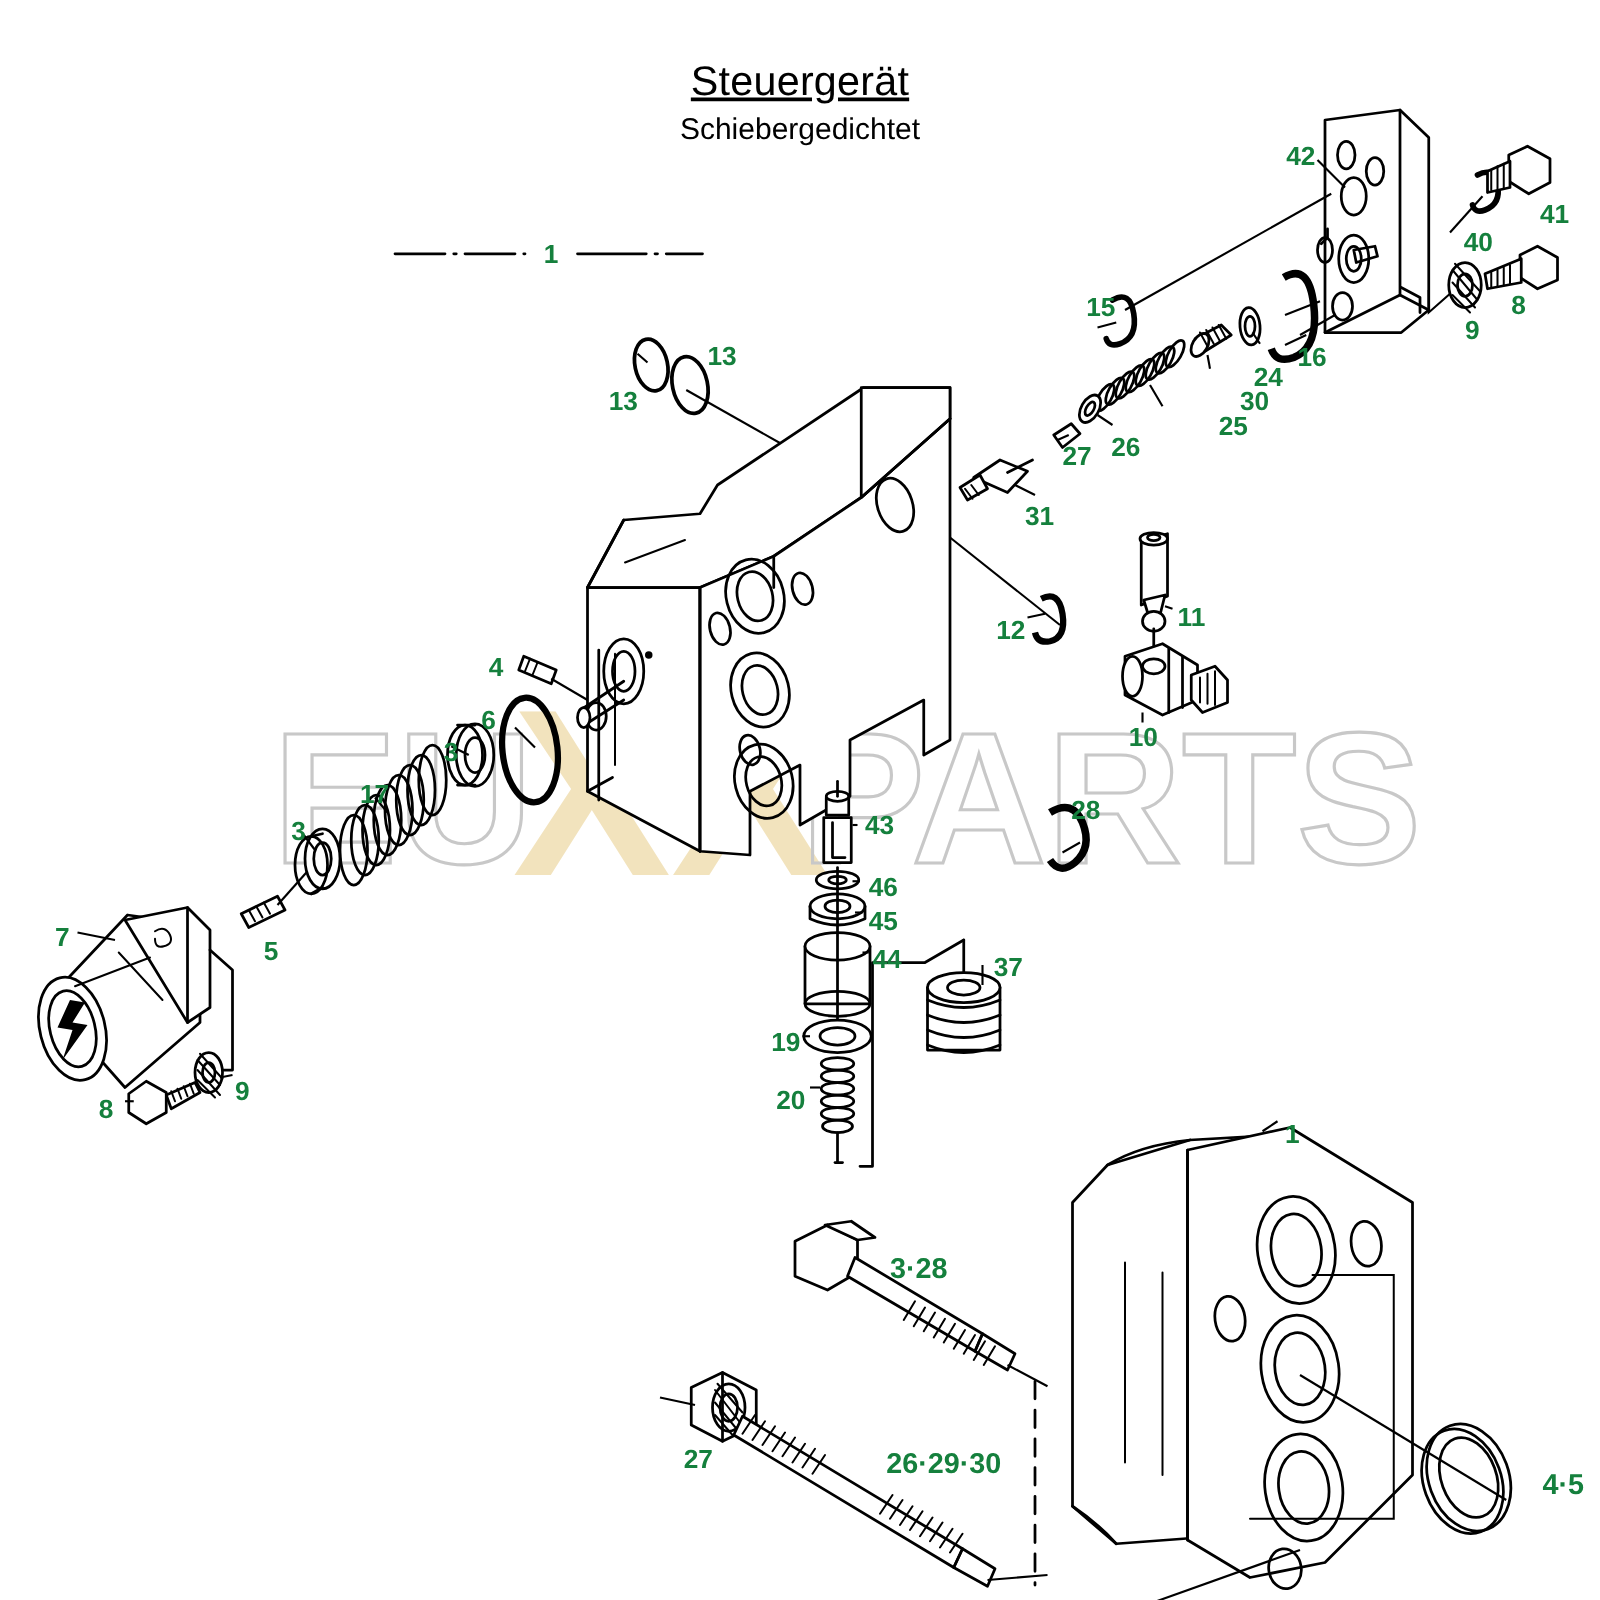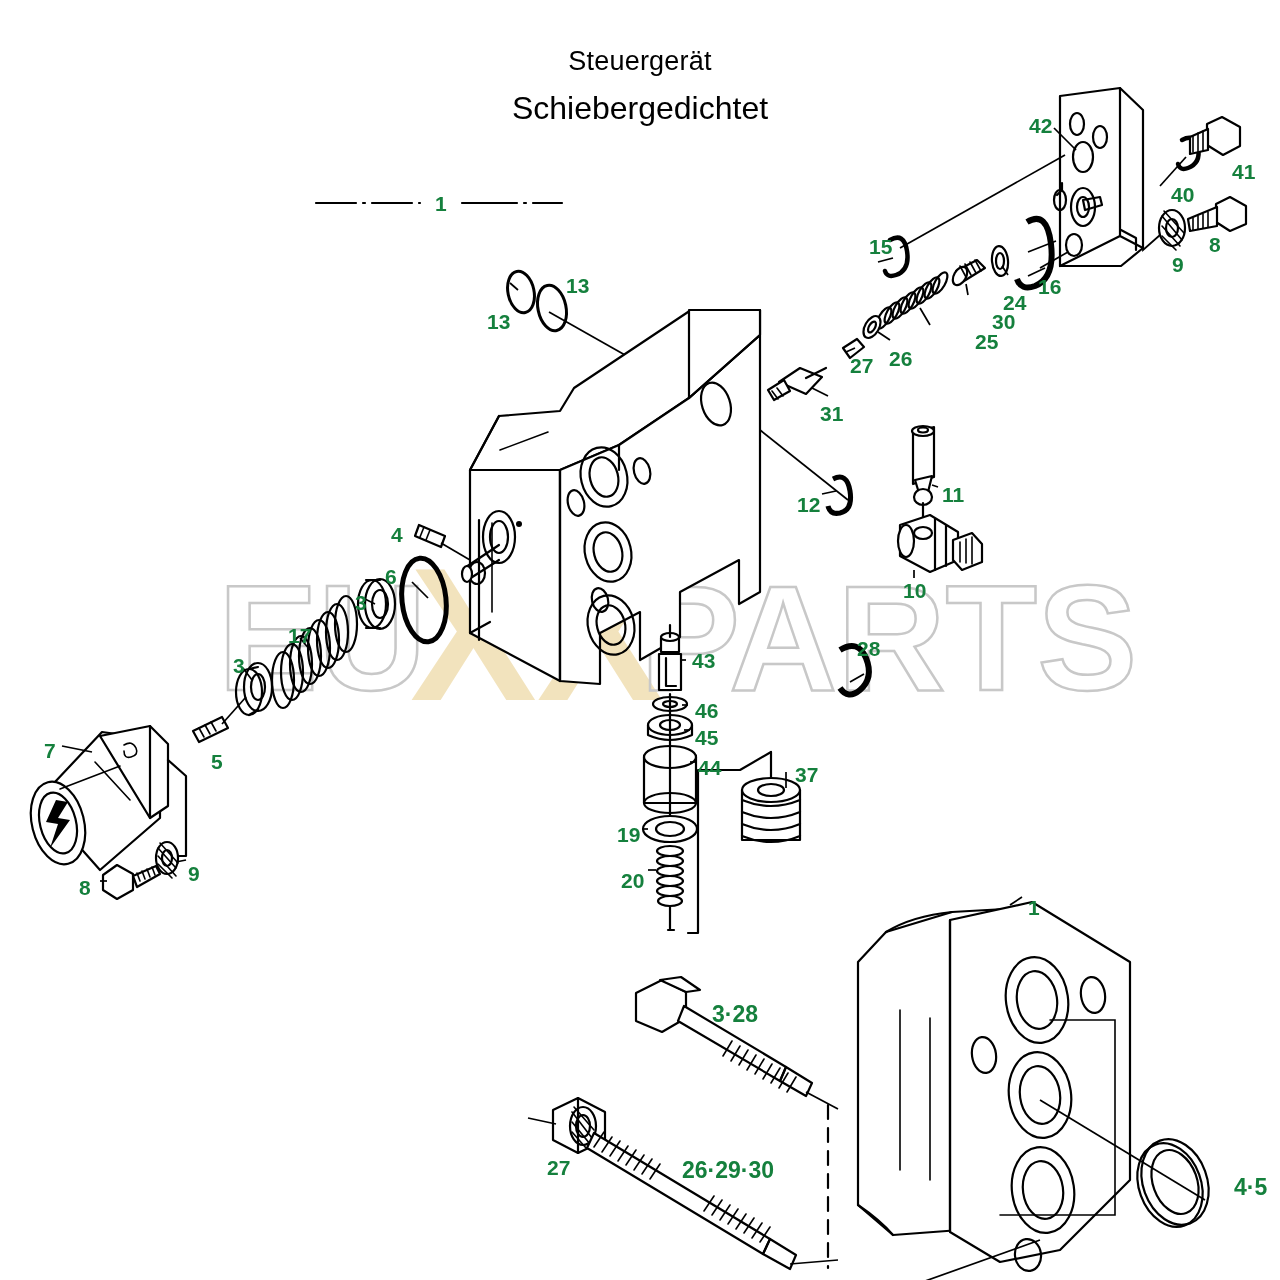--- a/index.html
+++ b/index.html
@@ -21,26 +21,27 @@
     height: 1280px;
   }
   .title {
     position: absolute;
     width: 100%;
     text-align: center;
     color: #000;
   }
   #page-title {
     top: 46px;
-    font-size: 27px;
+    font-size: 33px;
     letter-spacing: 0.2px;
+    text-decoration: underline;
   }
   #page-subtitle {
     top: 90px;
-    font-size: 32px;
+    font-size: 24px;
   }
   .callout {
     position: absolute;
     font-family: "Liberation Sans", sans-serif;
     font-size: 21px;
     font-weight: 700;
     color: #15803d;
     white-space: nowrap;
     line-height: 1;
   }
@@ -505,18 +506,18 @@
   <div class="callout" style="left:188px; top:863px;">9</div>
   <div class="callout" style="left:692px; top:650px;">43</div>
   <div class="callout" style="left:695px; top:700px;">46</div>
   <div class="callout" style="left:695px; top:727px;">45</div>
   <div class="callout" style="left:698px; top:757px;">44</div>
   <div class="callout" style="left:617px; top:824px;">19</div>
   <div class="callout" style="left:621px; top:870px;">20</div>
   <div class="callout" style="left:795px; top:764px;">37</div>
   <div class="callout" style="left:857px; top:638px;">28</div>
   <div class="callout big" style="left:712px; top:1003px;">3·28</div>
-  <div class="callout big" style="left:682px; top:1159px;">26·29·30</div>
+  <div class="callout big" style="left:709px; top:1159px;">26·29·30</div>
   <div class="callout" style="left:547px; top:1157px;">27</div>
   <div class="callout" style="left:1028px; top:897px;">1</div>
   <div class="callout big" style="left:1234px; top:1140px;margin-top:36px;">4·5</div>
 
 </div>
 
 </body></html>

